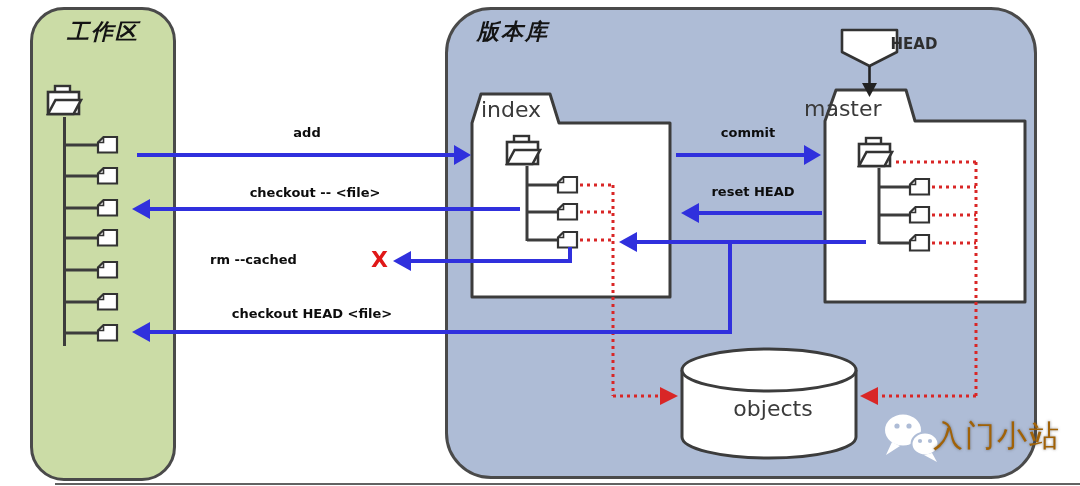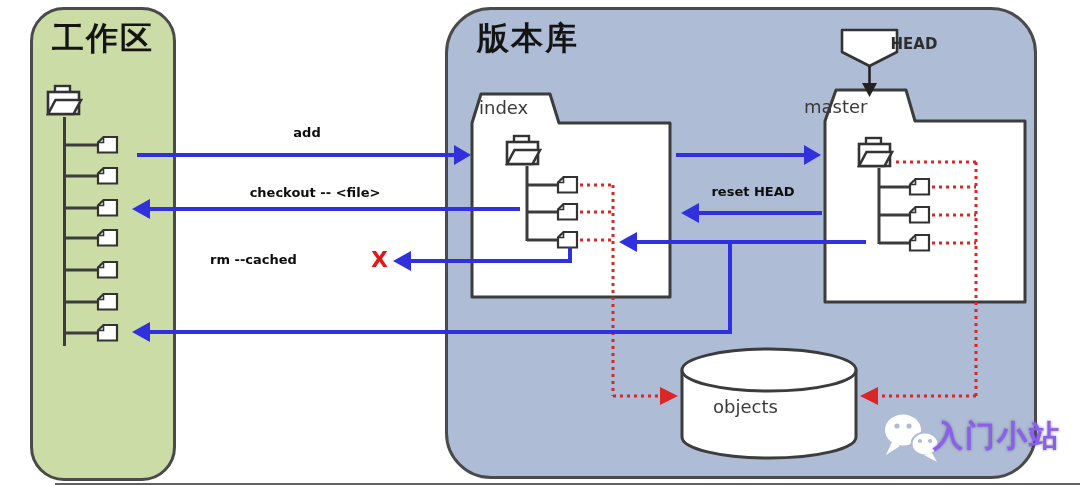--- a/index.html
+++ b/index.html
@@ -11,27 +11,27 @@
   #working-panel{
     left:30px;top:7px;width:146px;height:474px;
     background:#cbdca6;border:3px solid #4a4a4a;border-radius:34px;
   }
   #repo-panel{
     left:445px;top:7px;width:592px;height:472px;
     background:#aebcd6;border:3px solid #4a4a4a;border-radius:46px;
   }
   #overlay{position:absolute;left:0;top:0;z-index:2;}
   .txt{position:absolute;z-index:3;white-space:nowrap;}
-  .cn-title{font-weight:bold;font-size:32px;color:#141414;letter-spacing:2px;}
+  .cn-title{font-weight:bold;font-size:22px;color:#141414;letter-spacing:2px;font-style:italic;}
   .cmd{font-weight:bold;font-size:13px;color:#0d0d0d;text-align:center;}
-  .tag{font-size:18px;color:#3a3a3a;text-align:left;}
+  .tag{font-size:22px;color:#3a3a3a;text-align:center;}
   .head-tag{font-size:15px;color:#2e2e2e;text-align:center;font-weight:bold;}
   .xmark{font-weight:bold;font-size:22px;color:#e01818;}
   #watermark{
-    left:933px;top:416px;z-index:4;color:#8b5cf6;font-size:30px;font-weight:bold;
+    left:933px;top:416px;z-index:4;color:#a16207;font-size:30px;font-weight:normal;
     letter-spacing:2px;text-shadow:0 0 3px rgba(70,70,70,.65);
   }
 </style>
 </head>
 <body>
 
 <div id="stage">
 
   <div id="working-panel" class="panel"></div>
   <div id="repo-panel" class="panel"></div>
@@ -162,19 +162,21 @@
   <div class="txt tag" style="left:713px;top:396px;width:120px;">objects</div>
 
   <div class="txt cmd" style="left:257px;top:125px;width:100px;">add</div>
 
   <div class="txt cmd" style="left:190px;top:185px;width:250px;">checkout -- &lt;file&gt;</div>
 
   <div class="txt cmd" style="left:210px;top:252px;width:168px;text-align:left;">rm --cached</div>
 
   <div class="txt xmark" style="left:371px;top:247px;">X</div>
 
+  <div class="txt cmd" style="left:182px;top:306px;width:260px;">checkout HEAD &lt;file&gt;</div>
 
+  <div class="txt cmd" style="left:698px;top:125px;width:100px;">commit</div>
 
   <div class="txt cmd" style="left:693px;top:184px;width:120px;">reset HEAD</div>
 
   <div class="txt" id="watermark">入门小站</div>
 
 </div>
 
 </body></html>

